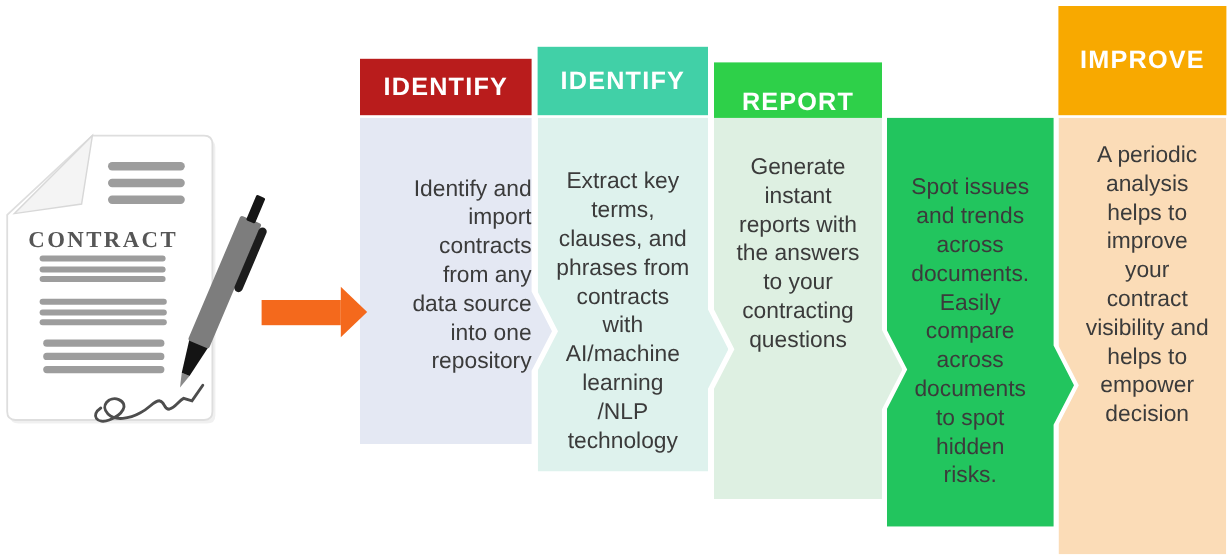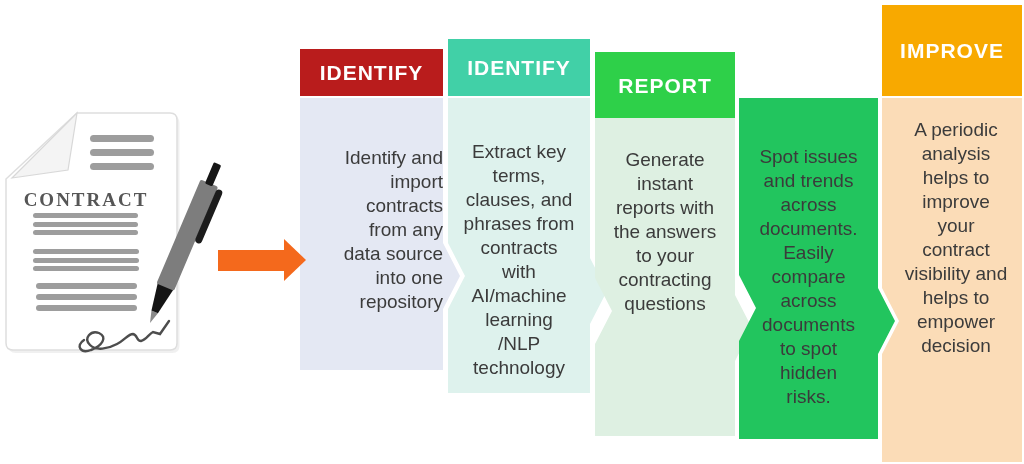--- a/index.html
+++ b/index.html
@@ -125,21 +125,21 @@
 with
 AI/machine
 learning
 /NLP
 technology</p>
   </div>
 
   <div class="hdr c2" style="background: rgb(46, 208, 73);">
     <span>REPORT</span>
   </div>
-  <div class="body c2" style="background: rgb(222, 240, 226); margin-top: 20px;">
+  <div class="body c2" style="background: rgb(222, 240, 226);">
     <p>Generate
 instant
 reports with
 the answers
 to your
 contracting
 questions</p>
   </div>
 
   <div class="body c3" style="background: #22c55e;">

